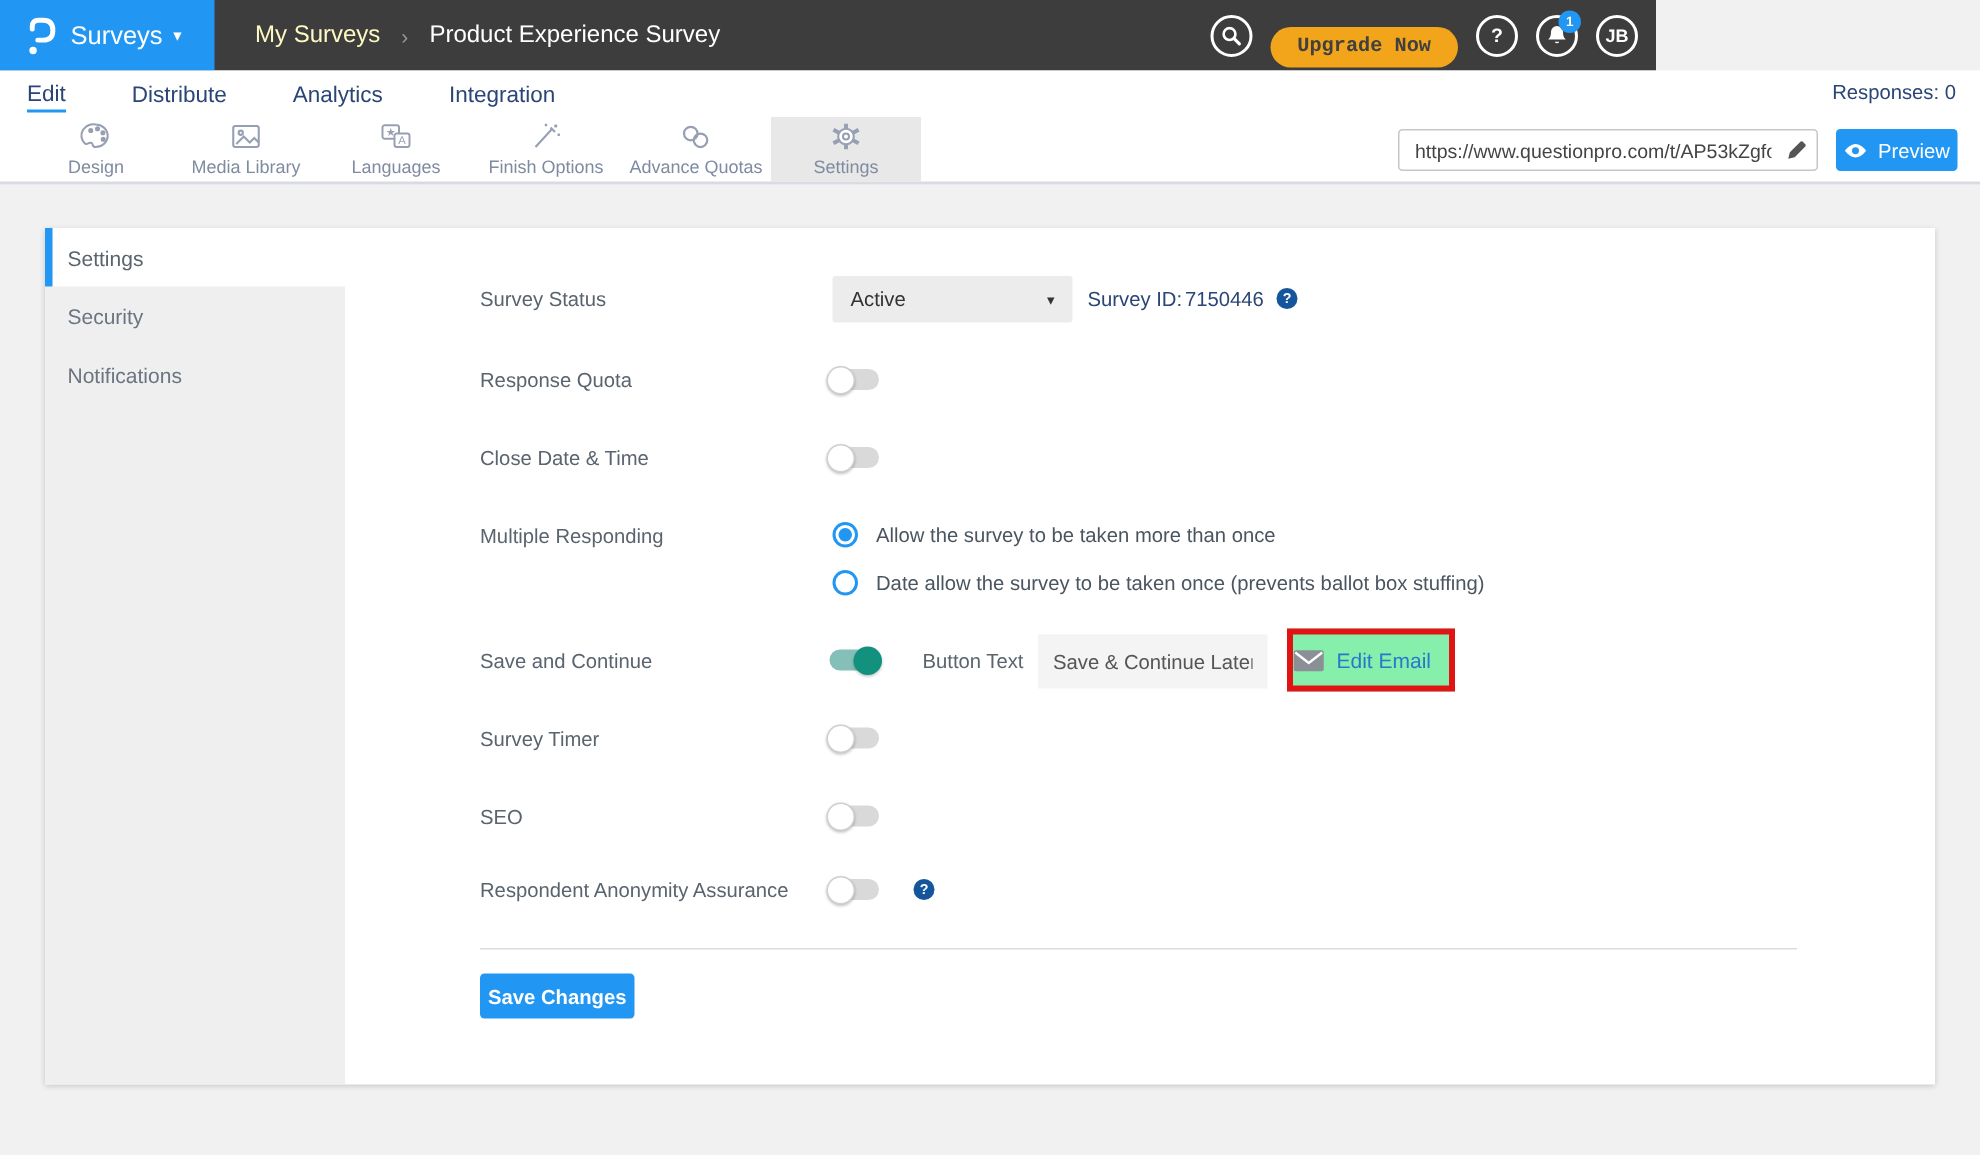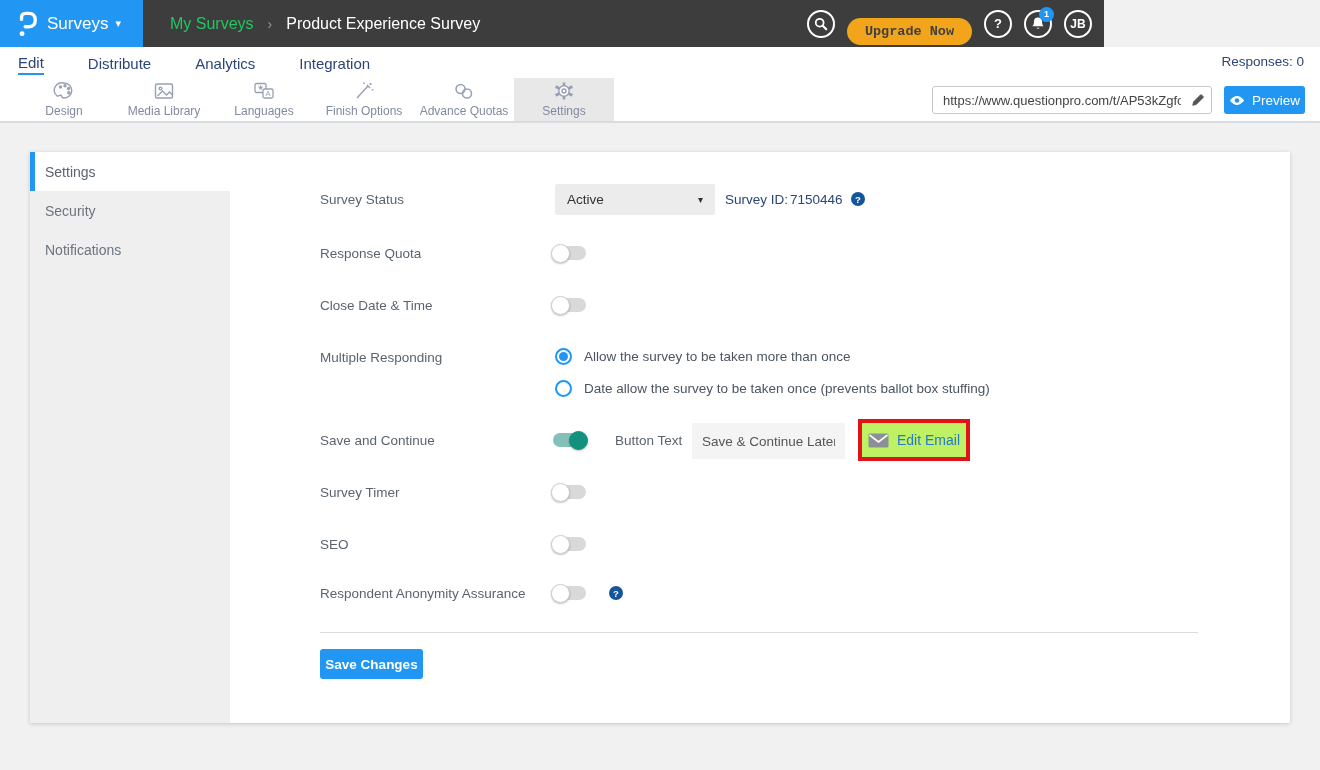--- a/index.html
+++ b/index.html
@@ -6,21 +6,21 @@
   html,body { width:1320px; height:770px; }
   body { font-family:"Liberation Sans", sans-serif; background:#f1f1f2; position:relative; overflow:hidden; }
 
   
   .topbar { position:absolute; left:0; top:0; width:1104px; height:47px; background:#3d3d3d; }
   .brand { position:absolute; left:0; top:0; width:143px; height:47px; background:#2196f3; display:flex; align-items:center; padding-left:16px; cursor:pointer; }
   .brand .logo { width:22px; height:30px; }
   .brand .prod { color:#fff; font-size:17px; margin-left:9px; }
   .brand .caret { color:#fff; font-size:11px; margin-left:7px; }
   .crumbs { position:absolute; left:170px; top:0; height:47px; display:flex; align-items:center; font-size:16px; }
-  .crumb-parent { color:#22c55e; cursor:pointer; }
+  .crumb-parent { color:#fef9c3; cursor:pointer; }
   .crumb-sep { color:#8f9aa3; margin:0 14px; font-size:14px; }
   .crumb-current { color:#ffffff; }
   .hdr-right { position:absolute; right:12px; top:0; height:47px; display:flex; align-items:center; gap:12px; }
   .circle-btn { width:28px; height:28px; border:2px solid #fff; border-radius:50%; display:flex; align-items:center; justify-content:center; color:#fff; cursor:pointer; position:relative; font-size:13px; font-weight:bold; }
   .upgrade { height:27px; background:#f2a41b; border:none; border-radius:14px; color:#404040; font-weight:bold; font-size:13.5px; padding:0 18px; cursor:pointer; font-family:Liberation Mono, monospace;margin-top:16px; }
   .badge { position:absolute; top:-5px; right:-4px; min-width:15px; height:15px; background:#2196f3; border-radius:8px; color:#fff; font-size:9px; font-weight:bold; display:flex; align-items:center; justify-content:center; padding:0 3px; }
 
   
   .navrow { position:absolute; left:0; top:47px; width:1320px; height:31px; background:#fff; }
   .navtabs { position:absolute; left:18px; top:0; height:31px; display:flex; gap:44px; align-items:center; }
@@ -58,21 +58,21 @@
   .toggle.on { background:#85c0b8; }
   .toggle.on .knob { left:auto; right:-2px; background:#12917f; border-color:#12917f; }
 
   .radio-row { position:absolute; left:525px; display:flex; align-items:center; gap:12px; cursor:pointer; }
   .radio { width:17px; height:17px; border:2px solid #2196f3; border-radius:50%; background:#fff; display:flex; align-items:center; justify-content:center; flex:none; }
   .radio-row.selected .radio::after { content:""; width:9px; height:9px; border-radius:50%; background:#2196f3; }
   .radio-label { font-size:13.5px; color:#4a5560; }
 
   .btext-label { position:absolute; left:585px; font-size:13.5px; color:#5a646e; }
   .btext-input { position:absolute; left:662px; width:153px; height:36px; background:#f4f4f4; border:none; outline:none; font-size:13.5px; color:#555; padding:0 10px; font-family:inherit; }
-  .redbox { position:absolute; left:828px; width:112px; height:42px; border:4px solid #e01414; display:flex; align-items:center; justify-content:center; gap:8px; background:#bef264; }
+  .redbox { position:absolute; left:828px; width:112px; height:42px; border:4px solid #e01414; display:flex; align-items:center; gap:8px; background:#86efac; }
   .editemail { font-size:14px; color:#2779cc; cursor:pointer; white-space:nowrap; }
 
   .divider { position:absolute; left:290px; width:878px; height:1px; background:#dcdcdc; }
   .save-btn { position:absolute; left:290px; width:103px; height:30px; background:#2196f3; border:none; border-radius:3px; color:#fff; font-size:13.5px; font-weight:bold; cursor:pointer; font-family:inherit; }
 </style>
 </head>
 <body>
 
 <div class="topbar">
   <div class="brand">

